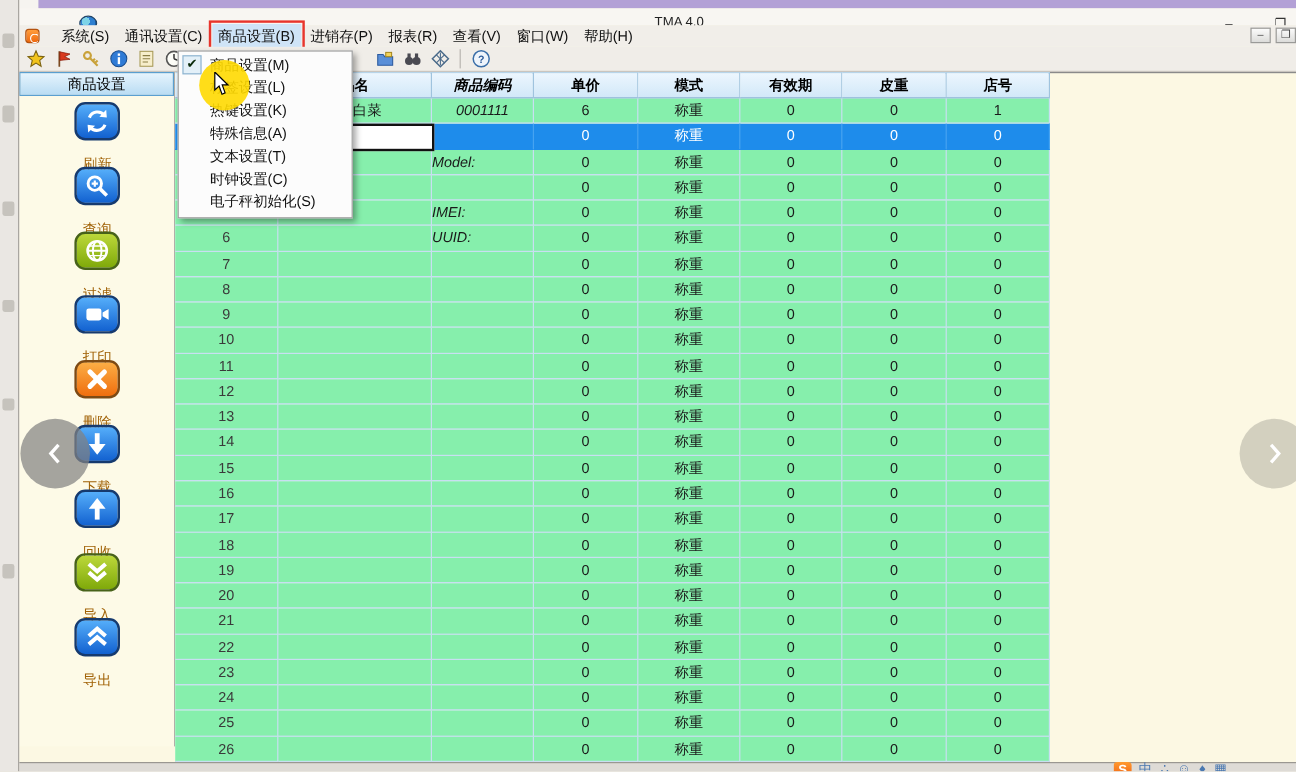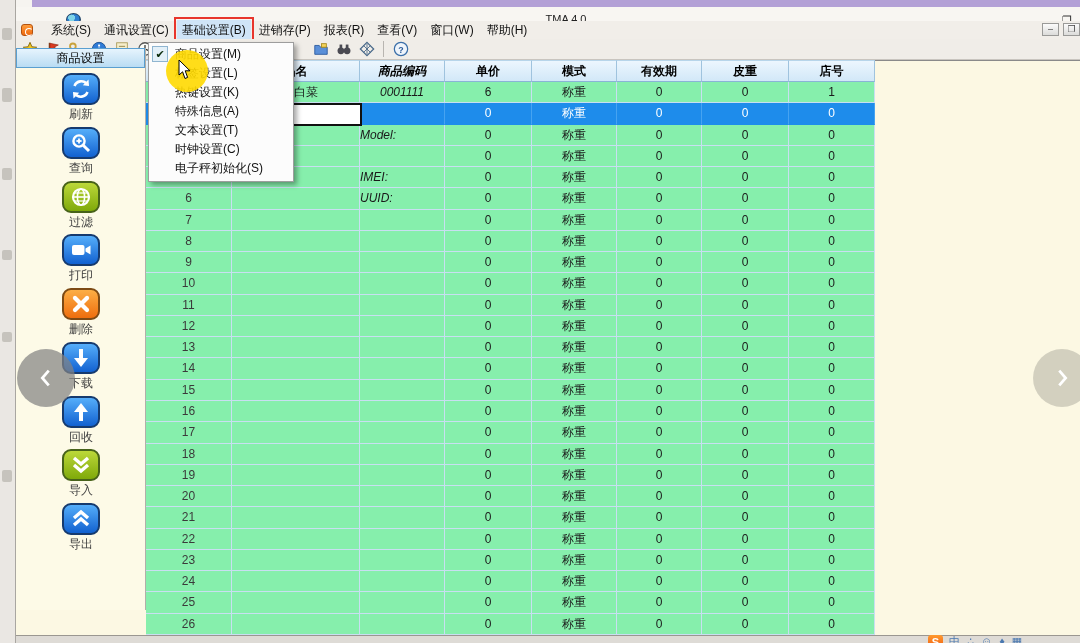--- a/index.html
+++ b/index.html
@@ -34,29 +34,29 @@
 
   .toolbar { position:absolute; left:16px; right:0; top:39px; height:21px; background:#f0ede8; border-bottom:1px solid #c9c5bf; }
   .tb-group { position:absolute; top:1px; display:flex; gap:4px; align-items:center; }
   .tb-left { left:4px; }
   .tb-right { left:295px; }
   .tb-ic { width:19px; height:18px; display:inline-flex; align-items:center; justify-content:center; }
   .tb-ic svg { width:16px; height:16px; }
   .tb-sep { width:1px; height:16px; background:#b8b5b0; margin:0 3px; }
 
   
-  .sidebar { position:absolute; left:16px; top:48px; width:130px; height:562px; background:#fdfae7; border-right:1px solid #b2afa9; }
+  .sidebar { position:absolute; left:16px; top:60px; width:130px; height:562px; background:#fdfae7; border-right:1px solid #b2afa9; }
   .sb-header { height:20px; background:linear-gradient(#e6f4fd,#b9dcf3); border:1px solid #5a9fd0; text-align:center; line-height:18px; color:#000; }
   .side-btn { position:absolute; left:0; width:130px; text-align:center; }
   .sb-ic { display:inline-block; width:38px; height:32px; border-radius:9px; border:2px solid #163a6e; }
   .sb-ic svg { width:24px; height:24px; margin-top:2px; }
   .sb-ic.blue { background:linear-gradient(#55aefa,#1261d0); }
   .sb-ic.green { background:linear-gradient(#bcd83a,#7fa90a); border-color:#47621a; }
   .sb-ic.orange { background:linear-gradient(#fcae45,#ef6e0e); border-color:#7d4a14; }
-  .sb-label { display:block; margin-top:1px; color:#404040; }
+  .sb-label { display:block; margin-top:12px; color:#a16207; }
 
   
   .tablewrap { position:absolute; left:146px; top:60px; width:729px; height:575px; background:#fff; }
   .thead { display:flex; height:22px; }
   .th { background:linear-gradient(#ecf6fe,#d2e8f8); border-right:1px solid #9fc3de; border-bottom:1px solid #89b4d6; border-top:1px solid #b7d5ea;
         font-weight:bold; text-align:center; line-height:21px; color:#000; }
   .trow { display:flex; height:21.27px; background:#86efac; }
   .tcell { border-right:1px solid #c8dff1; border-bottom:1px solid #c8dff1; text-align:center; line-height:20px; overflow:hidden; white-space:nowrap; }
   .c0 { width:86px; color:#3a3a3a; } .c1 { width:128px; } .c2 { width:85px;font-style:italic; } .c3 { width:87px; }
   .c4 { width:85px; } .c5 { width:85px; } .c6 { width:87px; } .c7 { width:86px; }
@@ -206,21 +206,21 @@
     <span class="winbtn min">–</span>
     <span class="winbtn max">❐</span>
 
   </div>
 
   <div class="menubar">
     <span class="child-icon"></span>
     <span class="mb-items">
         <span class="mb-item">系统(S)</span>
         <span class="mb-item">通讯设置(C)</span>
-        <span class="mb-item hl">基础设置(B)</span>
+        <span class="mb-item hl">商品设置(B)</span>
         <span class="mb-item">进销存(P)</span>
         <span class="mb-item">报表(R)</span>
         <span class="mb-item">查看(V)</span>
         <span class="mb-item">窗口(W)</span>
         <span class="mb-item">帮助(H)</span>
       </span>
   </div>
   <div class="mdi-btns">
       <span class="mdi-btn">–</span>
       <span class="mdi-btn">❐</span>

